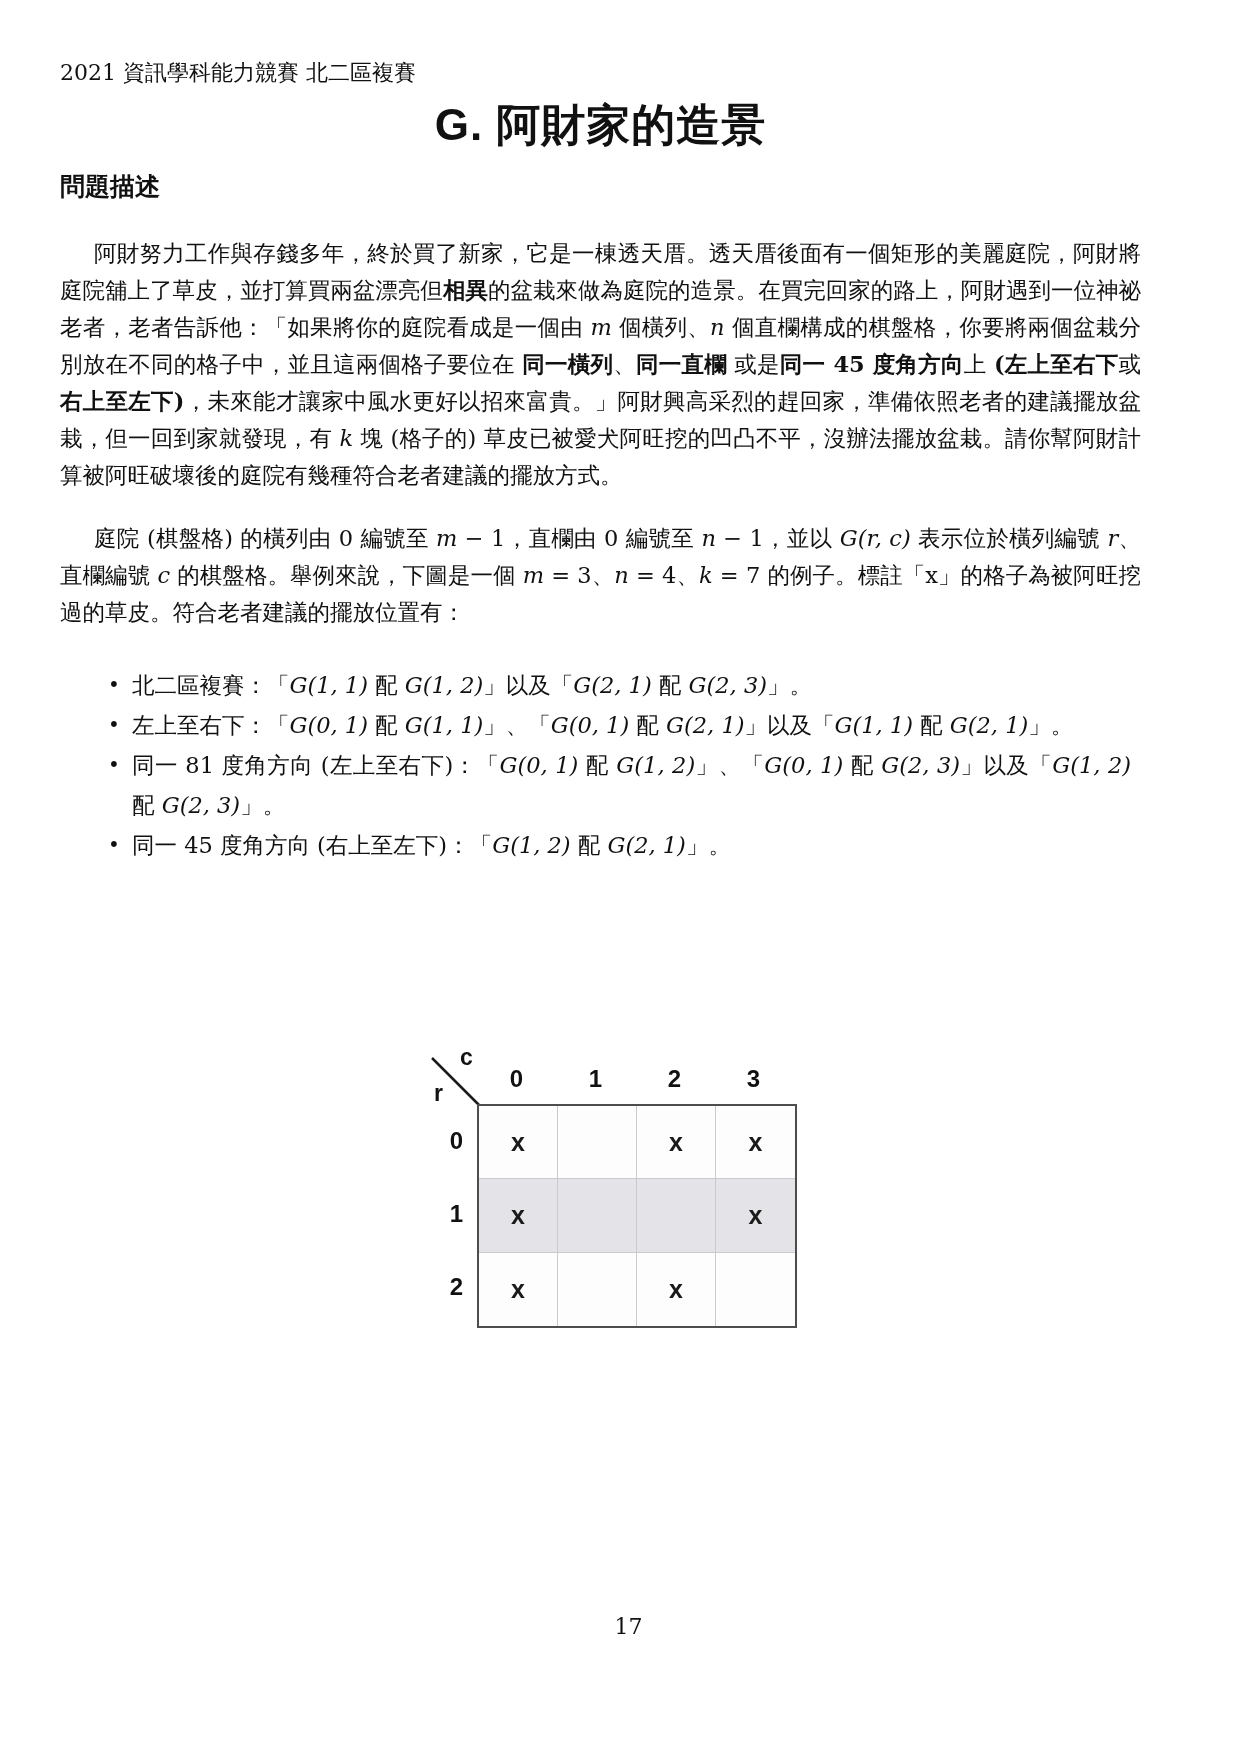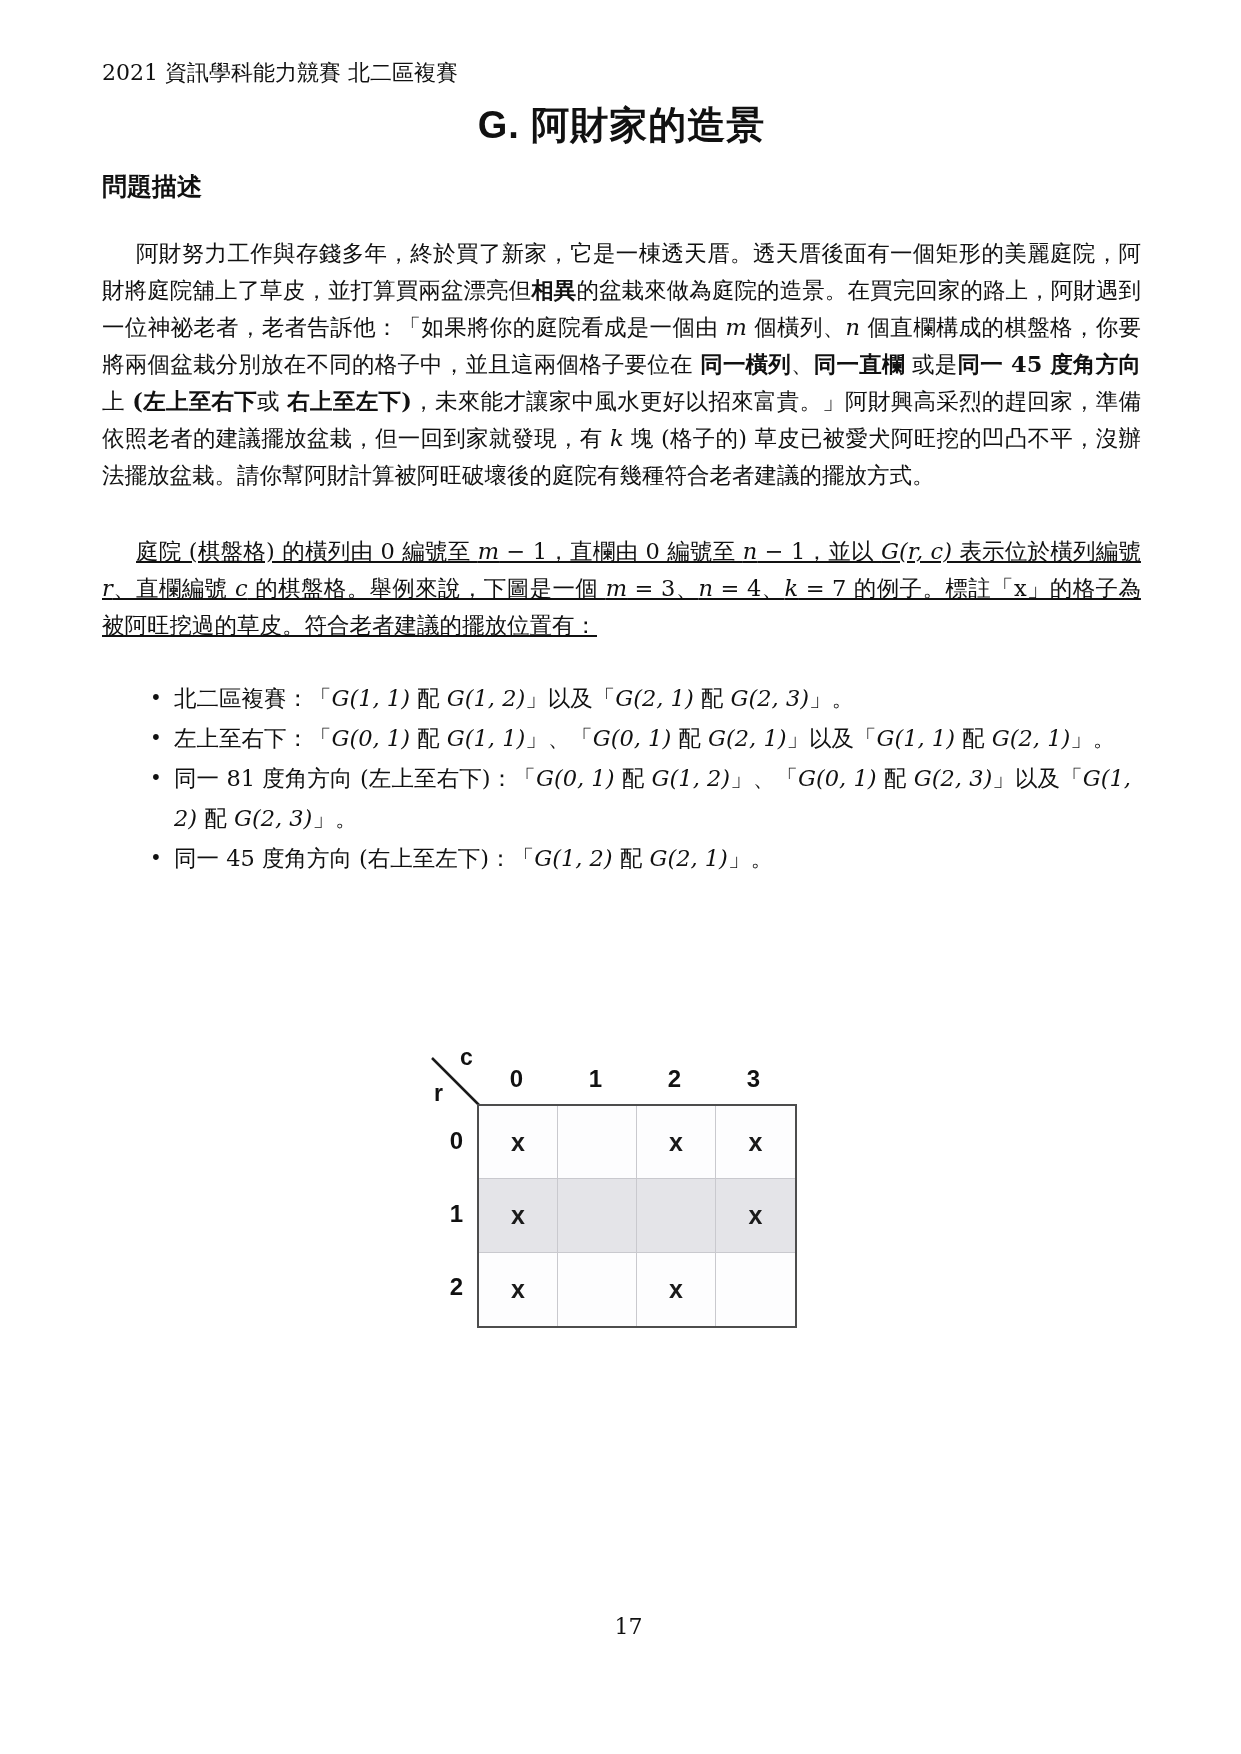--- a/index.html
+++ b/index.html
@@ -6,50 +6,50 @@
   html, body { background: #ffffff; }
   .page {
     position: relative;
     width: 1241px;
     height: 1754px;
     background: #ffffff;
     color: #111111;
     font-family: "DejaVu Serif", serif;
     overflow: hidden;
   }
-  .content { padding: 58px 100px 0 102px; }
+  .content { padding: 58px 100px 0 60px; }
   .doc-header {
     font-size: 22px;
     line-height: 30px;
     color: #111;
   }
   .doc-title {
     margin-top: 16px;
     text-align: center;
     font-family: "Liberation Sans", sans-serif;
     font-weight: 700;
-    font-size: 38px;
+    font-size: 44px;
     line-height: 42px;
     letter-spacing: 1px;
   }
   .section-heading {
     margin-top: 25px;
     font-family: "Liberation Sans", sans-serif;
     font-weight: 700;
     font-size: 25px;
     line-height: 30px;
   }
   .para {
     margin-top: 34px;
     font-size: 22.5px;
     line-height: 37px;
     text-align: justify;
     text-indent: 34px;
   }
-  .para.second { margin-top: 39px; text-decoration: underline; }
+  .para.second { margin-top: 26px; }
   .b { font-weight: 700; }
   .m { font-family: "DejaVu Serif", serif; font-style: italic; }
   .bullet-list {
     list-style: none;
     margin-top: 34px;
     margin-left: 48px;
     margin-right: 10px;
   }
   .bullet-item {
     position: relative;

